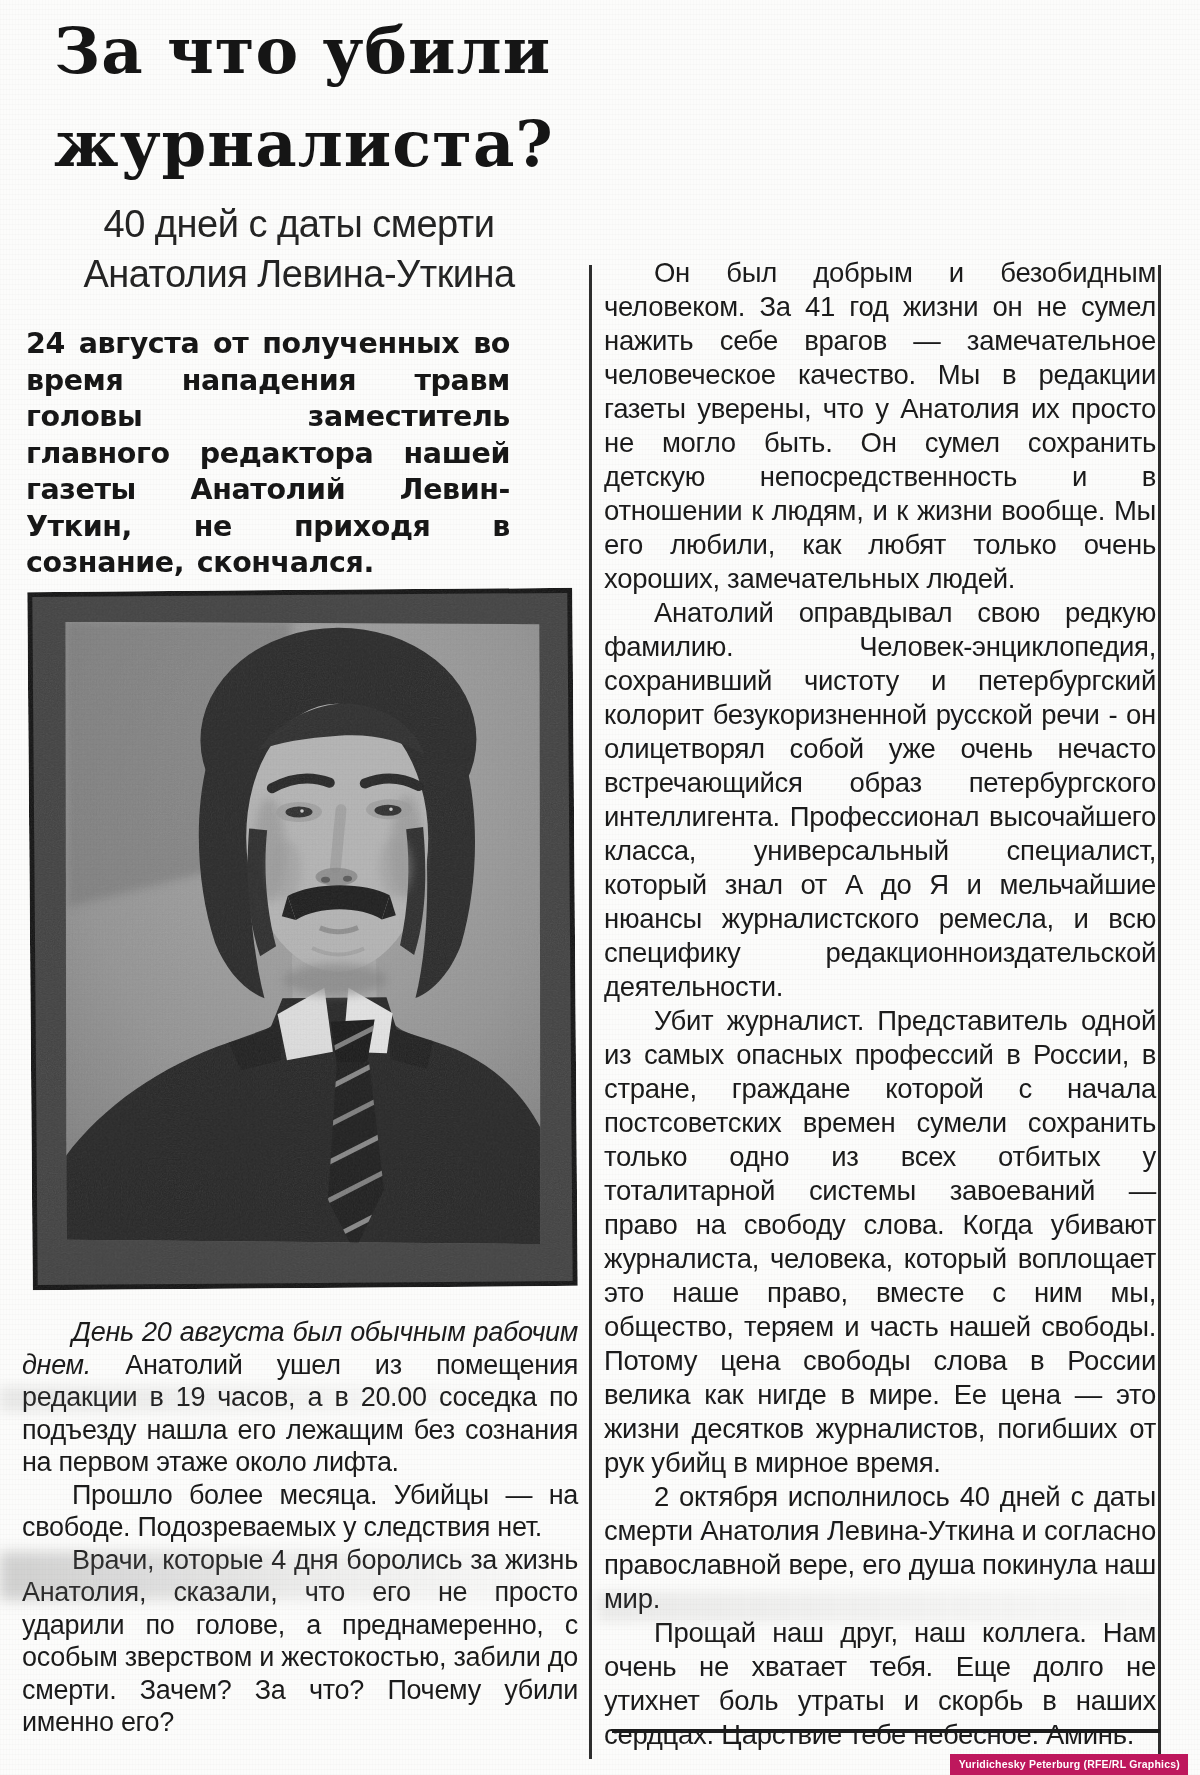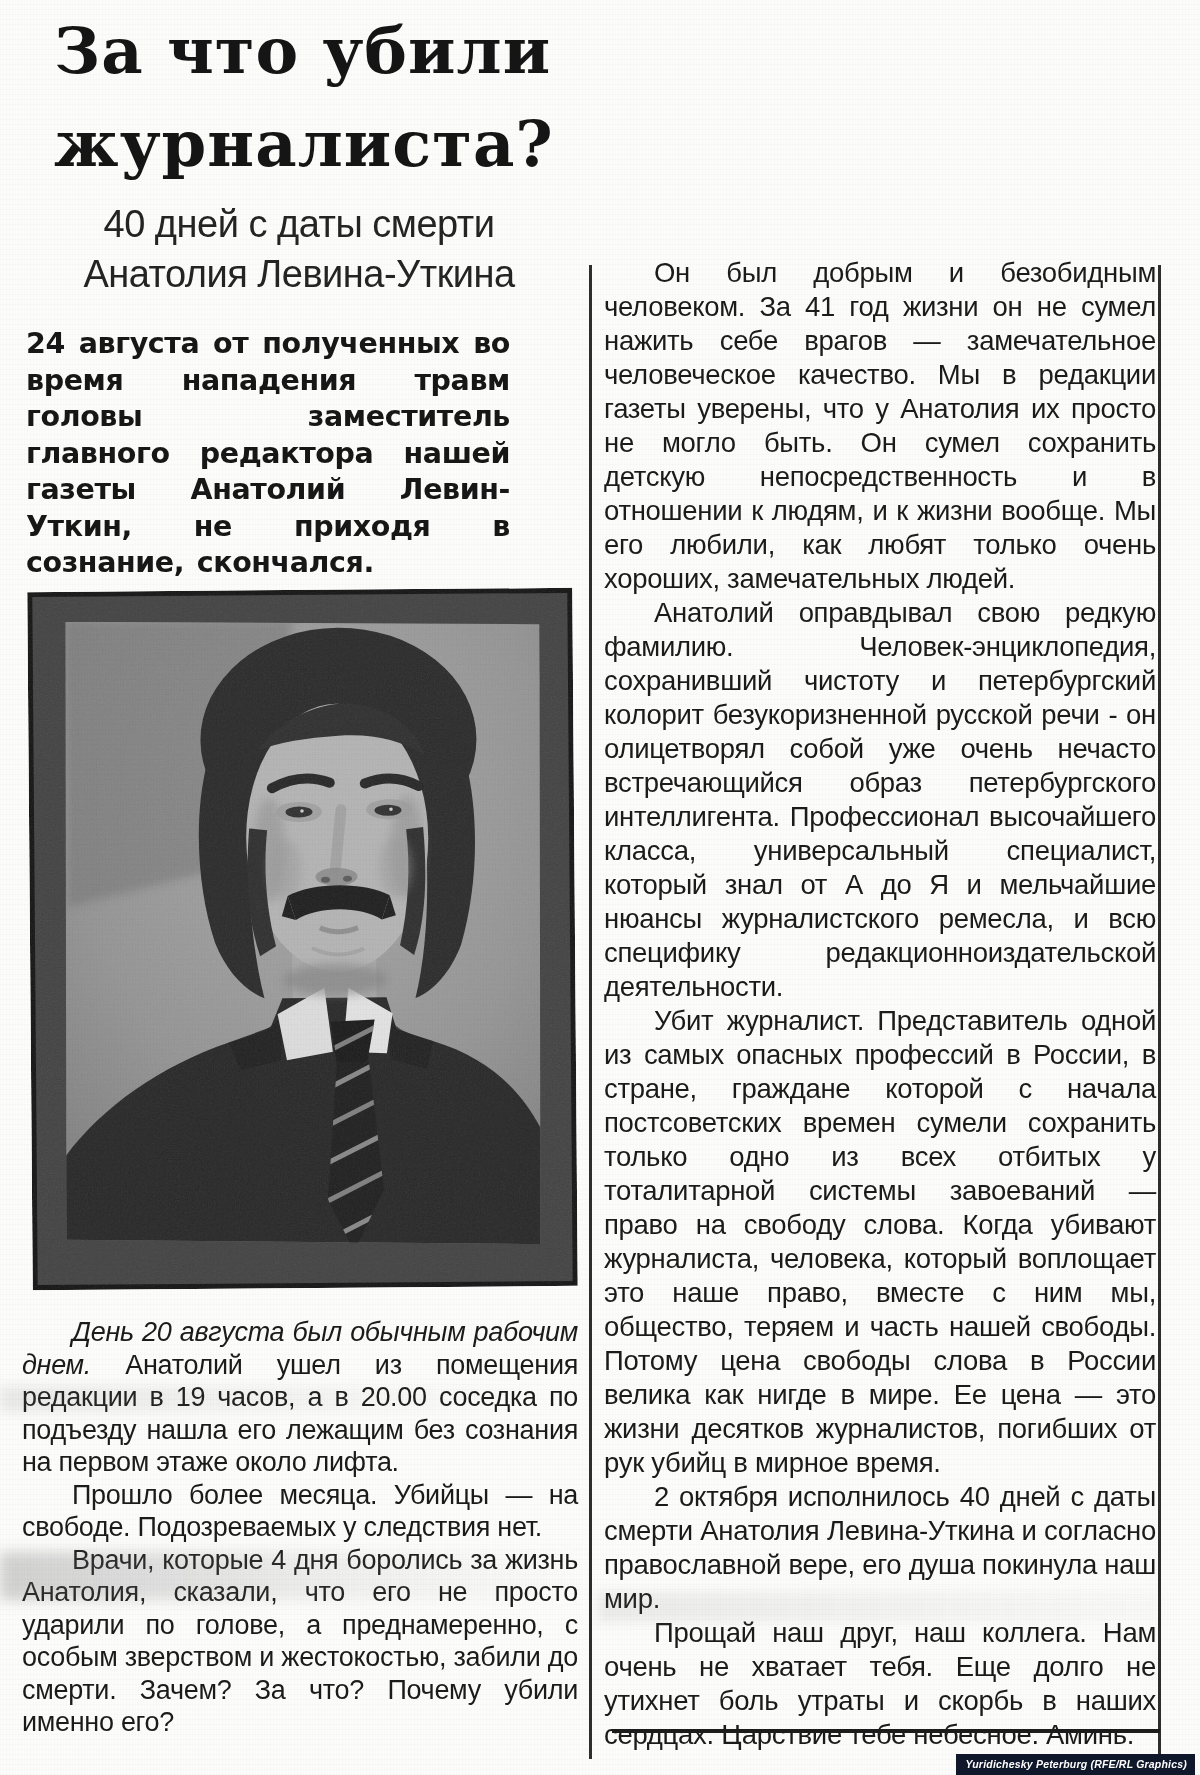--- a/index.html
+++ b/index.html
@@ -54,25 +54,24 @@
     background:linear-gradient(90deg, rgba(105,105,105,.30), rgba(140,140,140,.12) 55%, rgba(140,140,140,0));
     filter:blur(7px);}
   .band.b2{left:0;top:1386px;width:570px;height:26px;
     background:linear-gradient(90deg, rgba(120,120,120,.14), rgba(140,140,140,0));
     filter:blur(6px);}
   .band.b3{left:598px;top:1592px;width:562px;height:30px;
     background:linear-gradient(90deg, rgba(120,120,120,.13), rgba(140,140,140,.03));
     filter:blur(6px);}
   
   .watermark{
-    position:absolute;right:5px;bottom:0;z-index:50;
-    background:#0f172a;color:#ffffff;
+    position:absolute;right:12px;bottom:0;z-index:50;
+    background:#be185d;color:#ffffff;
     font-size:10.5px;font-weight:700;letter-spacing:.2px;
     padding:4px 8px 5px 9px;
-    font-style:italic;
   }
 </style>
 </head>
 <body>
 
 <div class="left-top">
   <h1 class="headline">За что убили журналиста?</h1>
   <div class="subhead">40 дней с даты смерти Анатолия Левина-Уткина</div>
   <div class="lead">24 августа от полученных во время нападения травм головы заместитель главного редактора нашей газеты Анатолий Левин-Уткин, не приходя в сознание, скончался.</div>
 </div>

